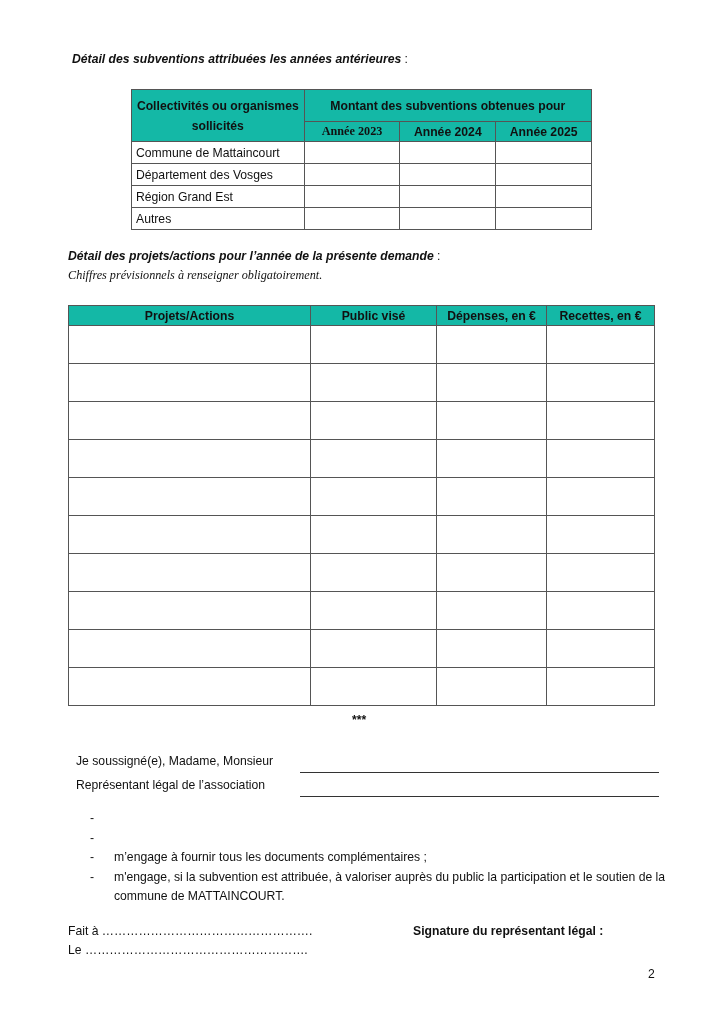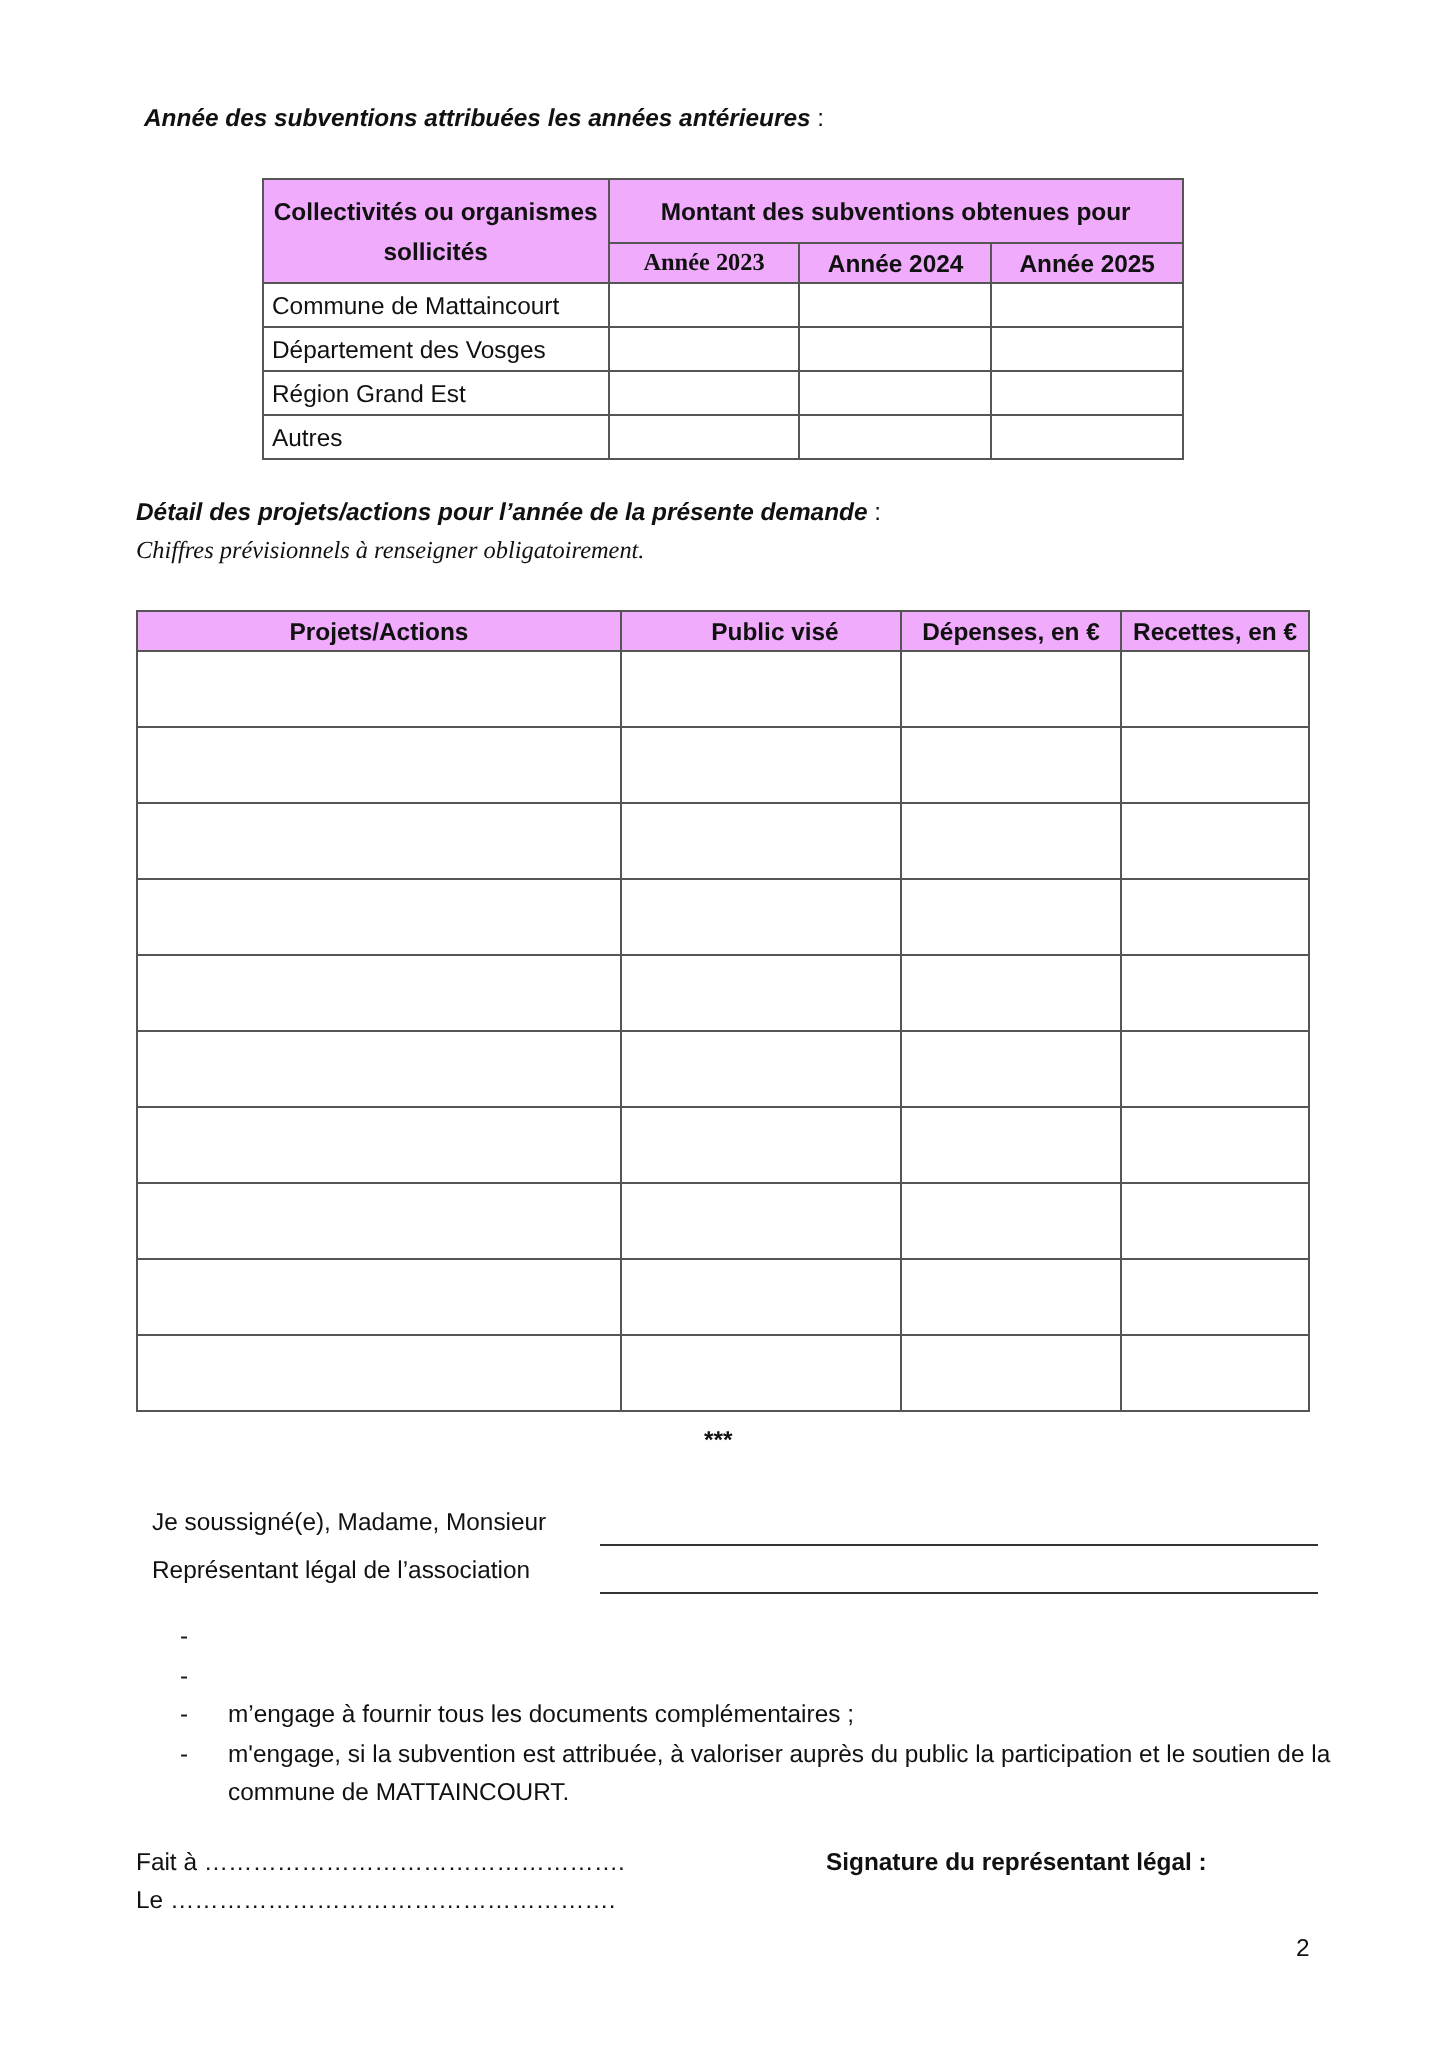--- a/index.html
+++ b/index.html
@@ -3,38 +3,38 @@
 <meta charset="utf-8">
 <style>
   html, body { margin: 0; padding: 0; background: #ffffff; }
   body { width: 724px; height: 1024px; position: relative; overflow: hidden;
          font-family: "Liberation Sans", sans-serif; color: #111; font-size: 12.2px; }
   .abs { position: absolute; }
   .bi { font-weight: bold; font-style: italic; }
   .it { font-style: italic; font-family: Liberation Serif, serif; }
   table { border-collapse: collapse; position: absolute; }
   td, th { border: 1px solid #555; padding: 0; }
-  th { background: #f0abfc; font-weight: bold; text-align: center; }
+  th { background: #14b8a6; font-weight: bold; text-align: center; }
   #t1 { left: 131px; top: 89px; width: 461px; }
   #t1 td.lbl { padding-left: 4px; height: 21px; text-align: left; }
   #t1 th.h1 { height: 31px; }
   #t1 th.h2 { height: 19px; }
   #t2 { left: 68px; top: 305px; width: 587px; }
   #t2 th { height: 19px; }
   #t2 td { height: 37px; }
   .line { position: absolute; border-bottom: 1px solid #333; height: 0; }
   .bullets { position: absolute; left: 90px; top: 809px; width: 580px; line-height: 19.5px; }
   .bullets .row { display: flex; }
   .bullets .dash { width: 24px; flex: none; }
 </style>
 </head>
 <body>
 
 <div class="abs" style="left:72px; top:52px;">
-  <span class="bi">Année des subventions attribuées les années antérieures</span><span> :</span>
+  <span class="bi">Détail des subventions attribuées les années antérieures</span><span> :</span>
 </div>
 
 <table id="t1">
   <tbody>
       <tr>
     <th rowspan="2" style="width:172px; line-height:20px;">Collectivités ou organismes sollicités</th>
     <th colspan="3" class="h1">Montant des subventions obtenues pour</th>
   </tr>
   <tr>
     <th class="h2" style="width:95px;font-family:Liberation Serif, serif;">Année 2023</th>
@@ -70,21 +70,21 @@
 
 <div class="abs" style="left:68px; top:249px;">
   <span class="bi">Détail des projets/actions pour l’année de la présente demande</span><span> :</span>
 </div>
 <div class="abs it" style="left:68px; top:268px;">Chiffres prévisionnels à renseigner obligatoirement.</div>
 
 <table id="t2">
   <thead>
     <tr>
       <th style="width:241px;">Projets/Actions</th>
-      <th style="width:125px;padding-left:14px;">Public visé</th>
+      <th style="width:125px;">Public visé</th>
       <th style="width:109px;">Dépenses, en €</th>
       <th>Recettes, en €</th>
     </tr>
   </thead>
   <tbody id="t2body">
       <tr>
         <td></td>
         <td></td>
         <td></td>
         <td></td>

